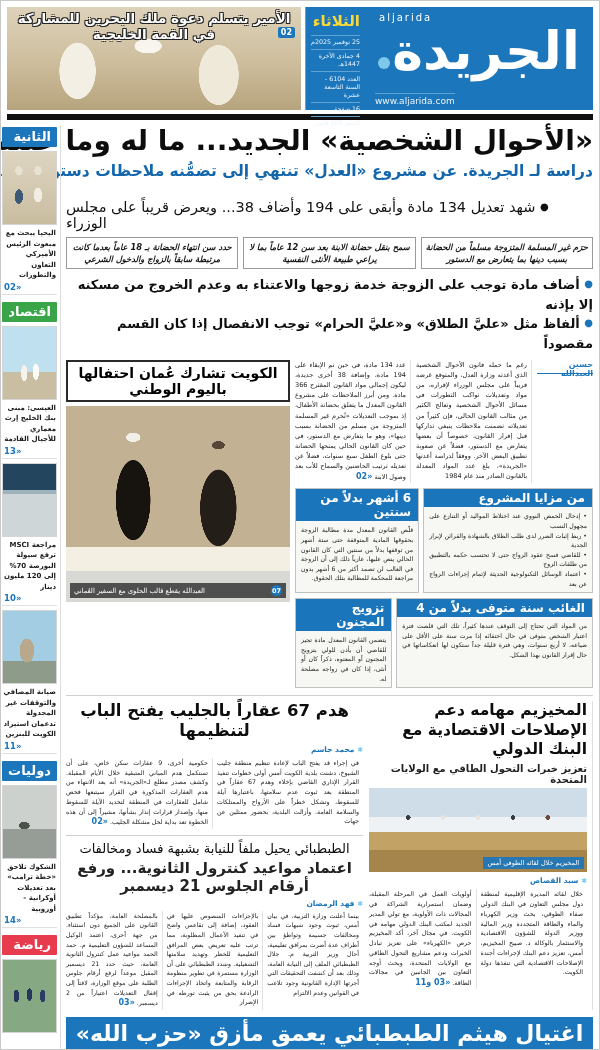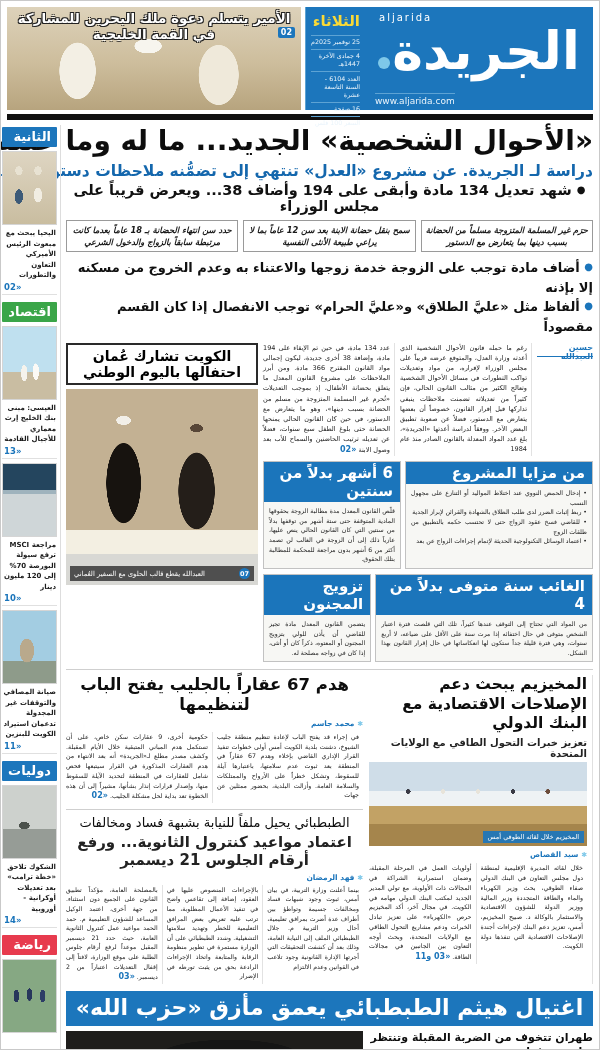--- a/index.html
+++ b/index.html
@@ -31,55 +31,55 @@
   .blackbar { height:6px; background:#111; margin:4px 0 5px; }
 
   
   .mainrow { display:flex; gap:5px; }
   .content { width:527px; }
   .sidebar { flex:1; border-right:1px solid #ddd; padding-right:3px; }
 
   
   .lead-h1 { font-size:28px; font-weight:900; text-align:center; line-height:1.15; color:#0d0d0d; white-space:nowrap; }
   .lead-sub { font-size:15.5px; font-weight:900; color:#1467ad; text-align:center; margin-top:5px; white-space:nowrap; }
-  .lead-bullet { font-size:14.5px; font-weight:700; text-align:center; margin-top:2px; color:#111; }
+  .lead-bullet { font-size:14.5px; font-weight:400; text-align:left; margin-top:19px; color:#111; }
   .bdot { color:#111; font-size:10px; vertical-align:2px; }
   .bdot.blue { color:#1b75bb; }
   .boxes { display:flex; gap:5px; margin-top:6px; }
   .box { flex:1; border:1px solid #9a9a9a; padding:3px 4px; font-size:8.3px; font-weight:bold;
          text-align:center; line-height:1.45; color:#1a1a1a; background:#fff;font-style:italic; }
   .lead-bullets { margin-top:6px; }
   .lead-bullets .lb { font-size:13px; font-weight:900; text-align:right; line-height:1.5; color:#101010; }
 
   
   .article-row { display:flex; gap:5px; margin-top:7px; }
   .byline-col { width:56px; color:#1b75bb; font-weight:bold; font-size:8px; text-align:right;
                 border-bottom:1px solid #1b75bb; height:14px; }
   .acol { flex:1; font-size:6.5px; line-height:1.55; text-align:justify; color:#222; border-right:1px solid #e2e2e2; padding-right:4px; }
   .acol:first-of-type { border-right:none; }
   .pgref { color:#1b75bb; font-weight:900; font-size:8px; }
-  .photo-block { width:192px; }
+  .photo-block { width:224px; }
   .ph-head { border:2px solid #2a2a2a; padding:3px 2px; font-weight:900; font-size:14px; text-align:center; margin-bottom:4px; }
   .oman-photo { height:196px; position:relative;
     background:
       radial-gradient(ellipse 38px 88px at 30% 48%, #17130f 0 45%, rgba(0,0,0,0) 46%),
       radial-gradient(ellipse 40px 84px at 68% 52%, #241e19 0 45%, rgba(0,0,0,0) 46%),
       radial-gradient(ellipse 16px 10px at 30% 16%, #f2efe8 0 45%, rgba(0,0,0,0) 46%),
       radial-gradient(ellipse 14px 9px at 68% 20%, #574637 0 45%, rgba(0,0,0,0) 46%),
       linear-gradient(180deg,#c3b193 0 72%, #f3efe2 72% 84%, #d8d8d4 84% 100%); }
   .ph-cap { position:absolute; bottom:4px; right:4px; left:4px; background:rgba(45,45,45,.8); color:#fff;
             font-size:6.8px; padding:2px 4px; display:flex; justify-content:space-between; align-items:center; }
   .cap-badge { background:#1c76bc; color:#fff; border-radius:50%; width:11px; height:11px; font-size:6.5px;
                display:flex; align-items:center; justify-content:center; font-weight:bold; }
   .mid-wrap { flex:1; display:flex; flex-direction:column; }
   .iboxes { display:grid; gap:4px; margin-top:5px; }
   .g1 { grid-template-columns:57% 1fr; }
   .g2 { grid-template-columns:66% 1fr; }
   .ibox { border:1px solid #c2c2c2; background:#f7f7f4; }
-  .ibox-h { background:#1b75bb; color:#fff; font-weight:900; font-size:15px; padding:2px 7px; text-align:right; }
+  .ibox-h { background:#1b75bb; color:#fff; font-weight:900; font-size:12px; padding:2px 7px; text-align:right; }
   .ibox-b { padding:4px 5px; font-size:6.2px; line-height:1.55; text-align:justify; color:#222; }
   .ibox-b .mline { display:block; }
 
   
   .band { display:flex; gap:6px; margin-top:7px; border-top:1px solid #cfcfcf; padding-top:5px; }
   .mukh { width:224px; border-right:1px solid #e0e0e0; padding-right:5px; }
   .mukh-h2 { font-size:15.5px; font-weight:900; line-height:1.25; text-align:right; color:#0d0d0d; }
   .mukh-sub { font-size:10px; font-weight:900; margin:4px 0 3px; text-align:right; color:#222; }
   .mukh-photo { height:84px; position:relative;
     background:
@@ -231,21 +231,21 @@
             <div class="ph-cap">
               <span class="cap-badge">07</span>
               <span>العبدالله يقطع قالب الحلوى مع السفير العُماني</span>
             </div>
           </div>
         </div>
       </div>
 
       <div class="band">
         <div class="mukh">
-          <h2 class="mukh-h2">المخيزيم يبحث دعم الإصلاحات الاقتصادية مع البنك الدولي</h2>
+          <h2 class="mukh-h2">المخيزيم مهامه دعم الإصلاحات الاقتصادية مع البنك الدولي</h2>
           <div class="mukh-sub">تعزيز خبرات التحول الطاقي مع الولايات المتحدة</div>
           <div class="mukh-photo">
             <div class="mukh-cap">المخيزيم خلال لقائه الطوقي أمس</div>
           </div>
           <div class="byline"><span class="st">✱</span> <span>سيد القصاص</span></div>
           <div class="body2">
             <div class="acol">خلال لقائه المديرة الإقليمية لمنطقة دول مجلس التعاون في البنك الدولي صفاء الطوقي، بحث وزير الكهرباء والماء والطاقة المتجددة وزير المالية ووزير الدولة للشؤون الاقتصادية والاستثمار بالوكالة د. صبيح المخيزيم، أمس، تعزيز دعم البنك لإجراءات أجندة الإصلاحات الاقتصادية التي تنفذها دولة الكويت.</div>
             <div class="acol"><span>أولويات العمل في المرحلة المقبلة، وضمان استمرارية الشراكة في المجالات ذات الأولوية، مع تولي المدير الجديد لمكتب البنك الدولي مهامه في الكويت. في مجال آخر، أكد المخيزيم حرص «الكهرباء» على تعزيز تبادل الخبرات ودعم مشاريع التحول الطاقي مع الولايات المتحدة، وبحث أوجه التعاون بين الجانبين في مجالات الطاقة. </span><span class="pgref">«03 و11</span></div>
           </div>
         </div>

